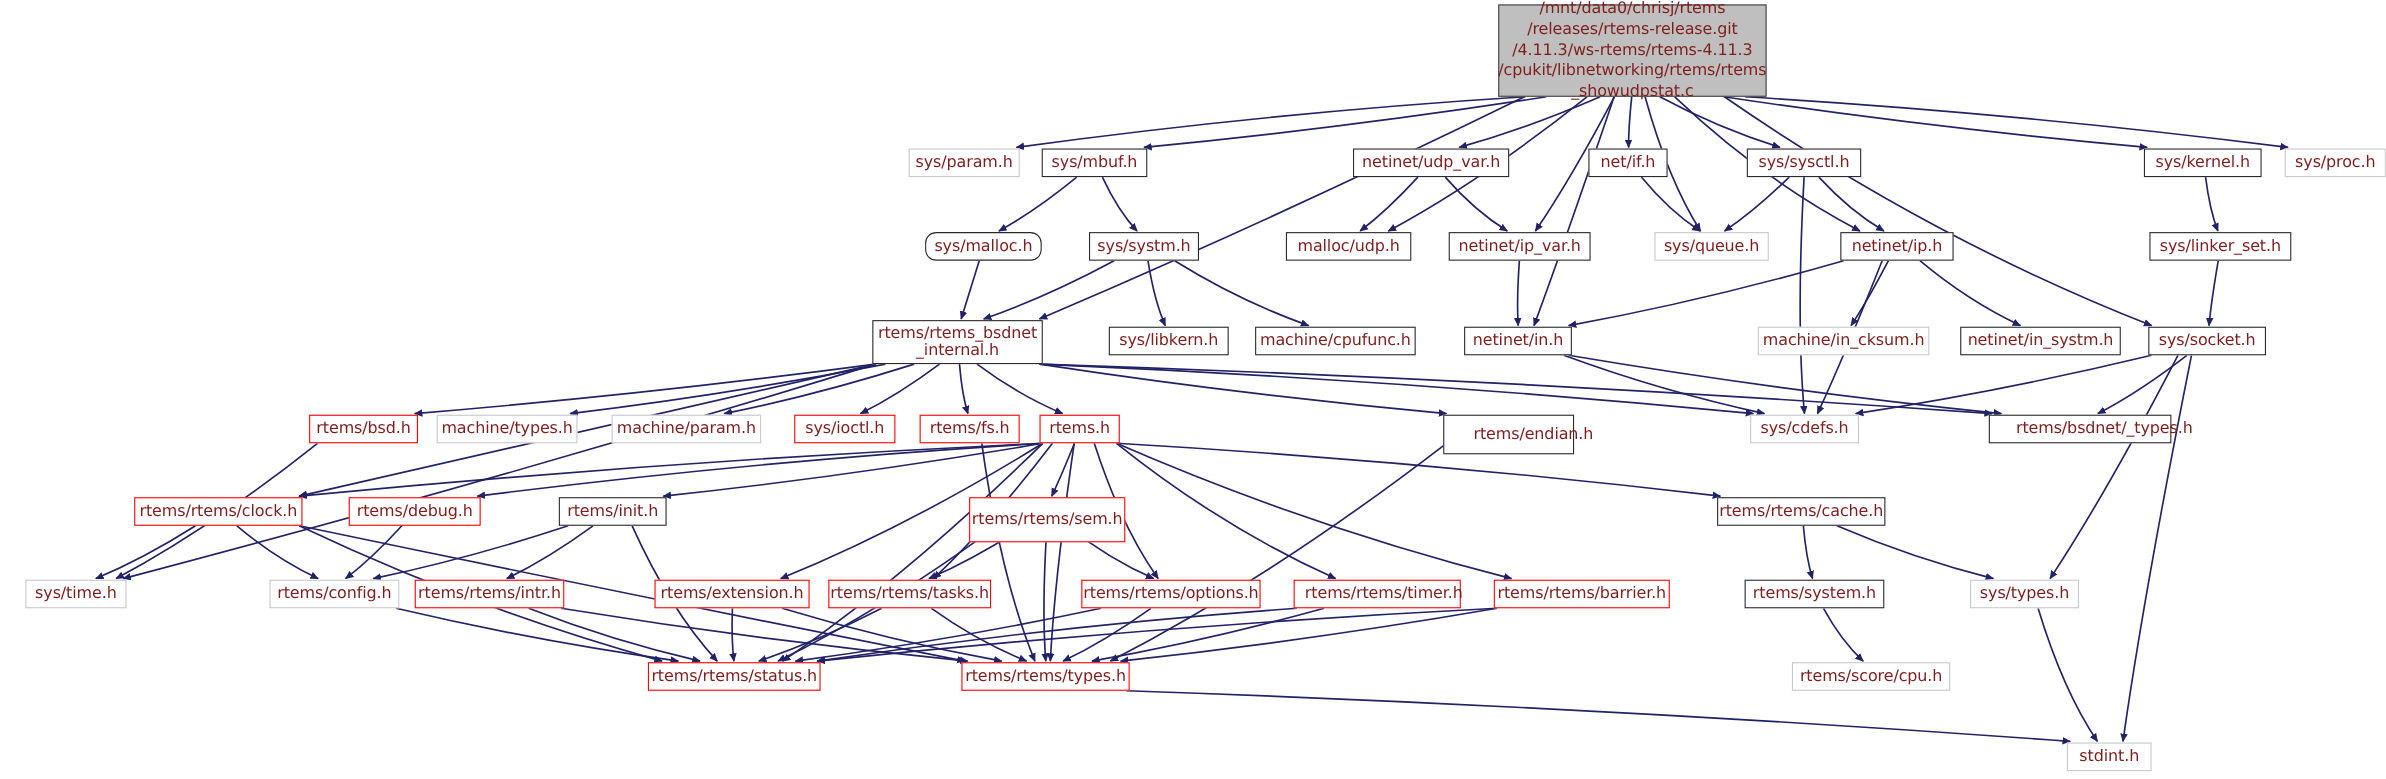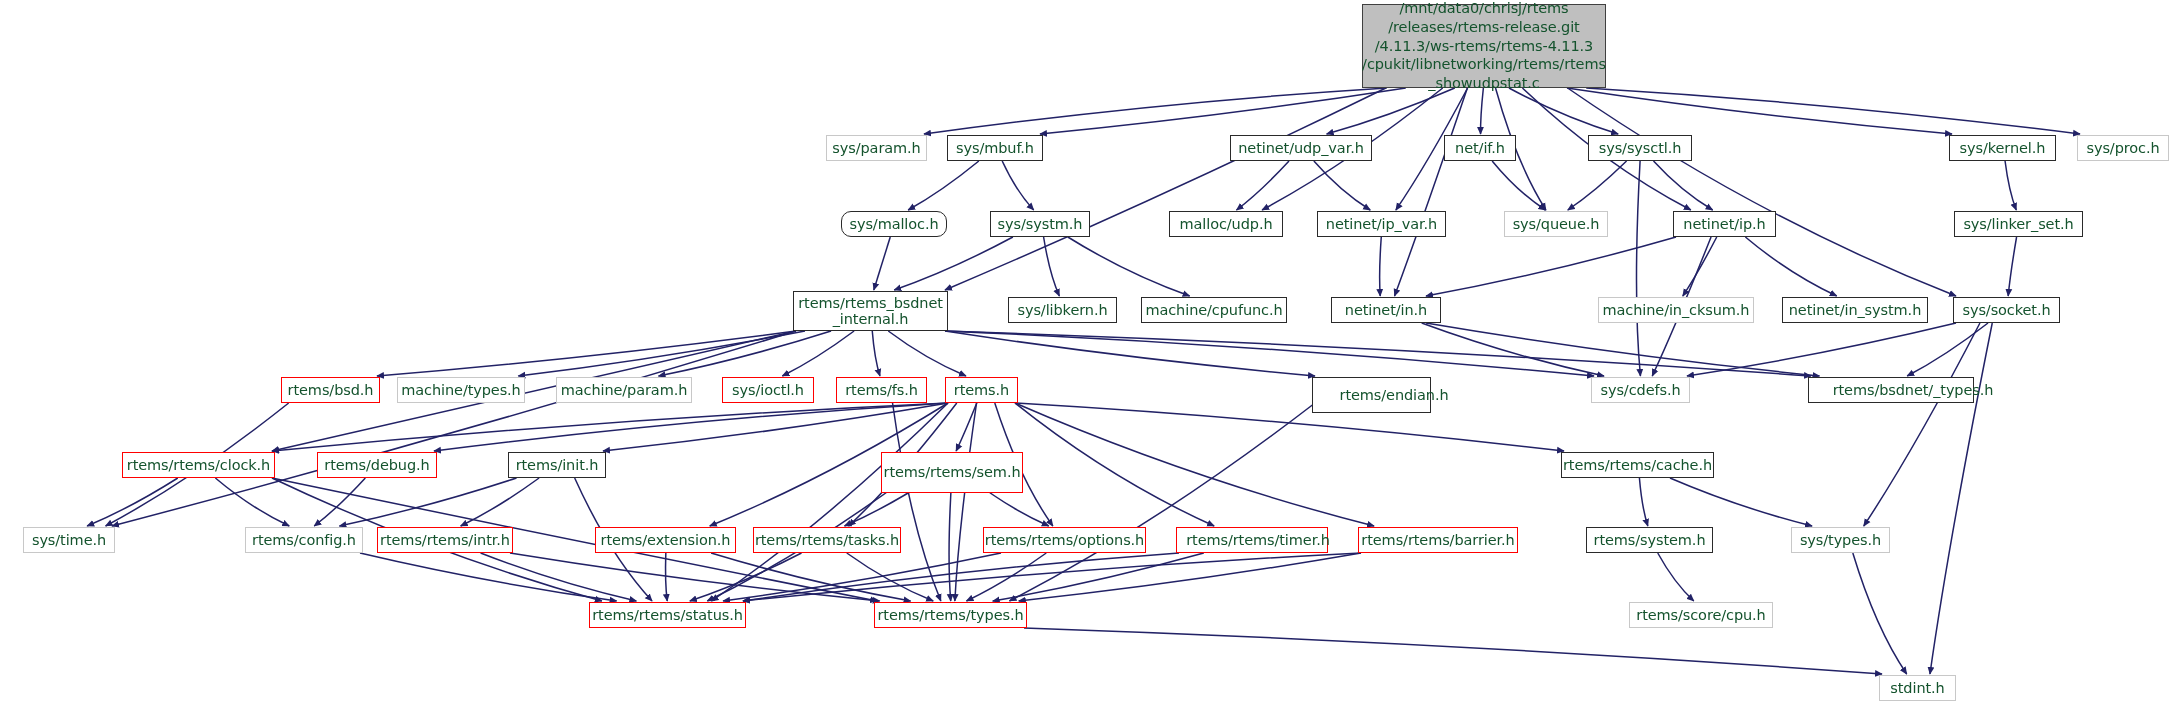--- a/index.html
+++ b/index.html
@@ -10,21 +10,21 @@
     font-family:"DejaVu Sans","Liberation Sans",sans-serif;
     overflow:hidden;
   }
   #edges{position:absolute;left:0;top:0;width:2169px;height:708px;}
   .node{
     position:absolute;
     box-sizing:border-box;
     display:flex;align-items:center;justify-content:center;
     text-align:center;
     background:#ffffff;
-    color:#14532d;
+    color:#7f1d1d;
     font-size:14.5px;
     line-height:1.12;
     white-space:pre;
     letter-spacing:-0.1px;
     z-index:5;
   }
   .node.b-gray  {border:1px solid #c8c8c8;}
   .node.b-black {border:1.6px solid #2a2a2a;}
   .node.b-red   {border:1.6px solid #ff0000;}
   .node.root{
@@ -159,21 +159,21 @@
       <div class="node b-black" style="left: 990px; top: 211px; width: 100px; height: 26px;">sys/systm.h</div>
       <div class="node b-black" style="left: 1169px; top: 211px; width: 114px; height: 26px;">malloc/udp.h</div>
       <div class="node b-black" style="left: 1317px; top: 211px; width: 129px; height: 26px;">netinet/ip_var.h</div>
       <div class="node b-gray" style="left: 1504px; top: 211px; width: 104px; height: 26px;">sys/queue.h</div>
       <div class="node b-black" style="left: 1673px; top: 211px; width: 103px; height: 26px;">netinet/ip.h</div>
       <div class="node b-black" style="left: 1954px; top: 211px; width: 129px; height: 26px;">sys/linker_set.h</div>
       <div class="node b-black" style="left: 793px; top: 291px; width: 155px; height: 40px;">rtems/rtems_bsdnet
 _internal.h</div>
       <div class="node b-black" style="left: 1008px; top: 297px; width: 109px; height: 26px;">sys/libkern.h</div>
       <div class="node b-black" style="left: 1141px; top: 297px; width: 146px; height: 26px;">machine/cpufunc.h</div>
-      <div class="node b-black" style="left: 1331px; top: 297px; width: 110px; height: 26px;">netinet/in.h</div>
+      <div class="node b-black" style="left: 1331px; top: 297px; width: 98px; height: 26px;">netinet/in.h</div>
       <div class="node b-gray" style="left: 1598px; top: 297px; width: 156px; height: 26px;">machine/in_cksum.h</div>
       <div class="node b-black" style="left: 1782px; top: 297px; width: 146px; height: 26px;">netinet/in_systm.h</div>
       <div class="node b-black" style="left: 1953px; top: 297px; width: 107px; height: 26px;">sys/socket.h</div>
       <div class="node b-red" style="left: 281px; top: 377px; width: 99px; height: 26px;">rtems/bsd.h</div>
       <div class="node b-gray" style="left: 397px; top: 377px; width: 128px; height: 26px;">machine/types.h</div>
       <div class="node b-gray" style="left: 556px; top: 377px; width: 136px; height: 26px;">machine/param.h</div>
       <div class="node b-red" style="left: 722px; top: 377px; width: 92px; height: 26px;">sys/ioctl.h</div>
       <div class="node b-red" style="left: 836px; top: 377px; width: 91px; height: 26px;">rtems/fs.h</div>
       <div class="node b-red" style="left: 945px; top: 377px; width: 73px; height: 26px;">rtems.h</div>
       <div class="node b-black" style="left: 1312px; top: 377px; width: 119px; height: 36px; padding-left: 45px;">rtems/endian.h</div>

